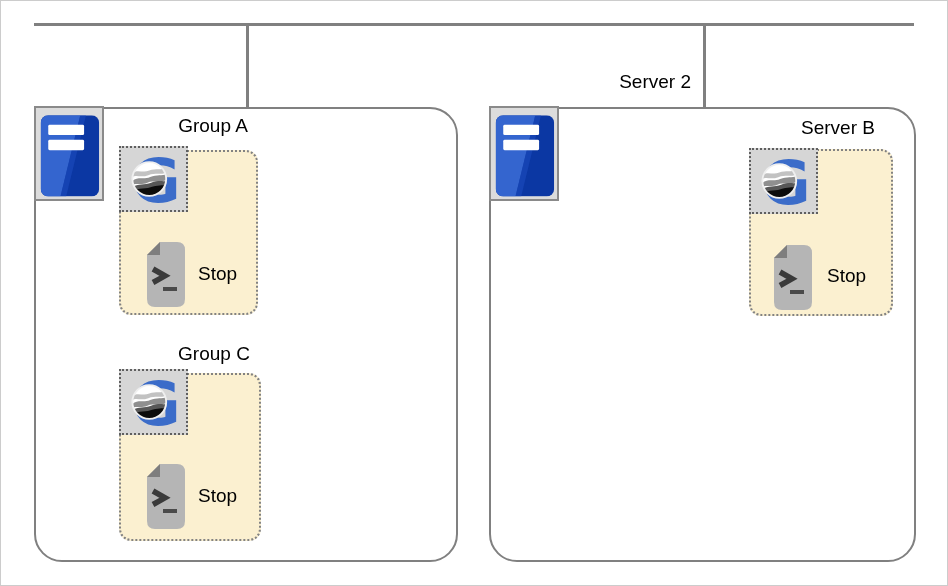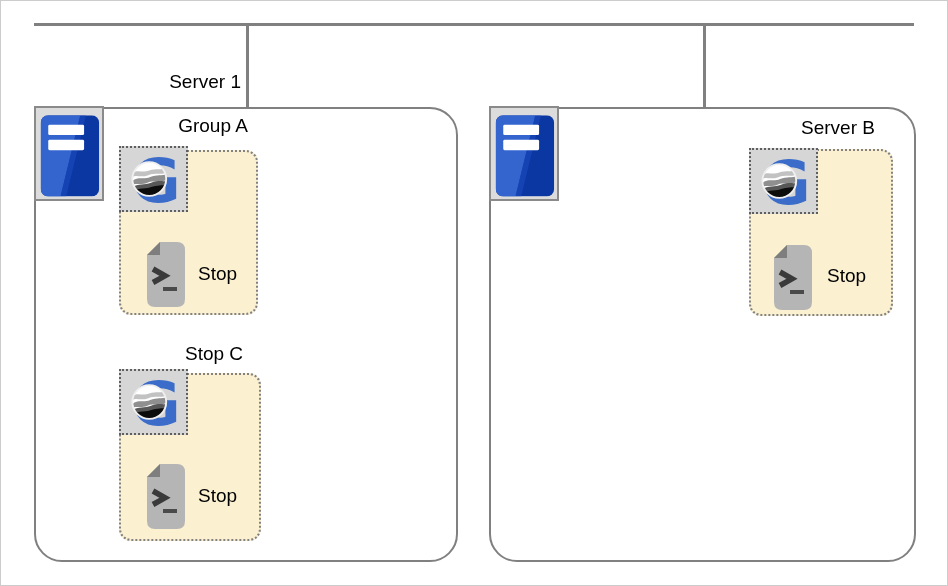--- a/index.html
+++ b/index.html
@@ -80,21 +80,21 @@
     </g>
   </defs>
 </svg>
 
 <div class="canvas">
 
   <div class="abs line" style="left:33px;top:22px;width:880px;height:3px;"></div>
   <div class="abs line" style="left:245px;top:25px;width:3px;height:81px;"></div>
   <div class="abs line" style="left:702px;top:25px;width:3px;height:81px;"></div>
 
-  <div class="abs label right-label" style="left:110px;top:70px;width:130px;">Server 1</div>
+  <div class="abs label right-label" style="left:560px;top:70px;width:130px;">Server 2</div>
 
   <div class="abs server-box" style="left:33px;top:106px;width:424px;height:455px;"></div>
   <div class="abs server-box" style="left:488px;top:106px;width:427px;height:455px;"></div>
 
   <div class="abs server-icon-box icon-fill" style="left:33px;top:105px;">
     <svg viewBox="0 0 70 95">
         <use href="#def-tower"></use>
       </svg>
   </div>
   <div class="abs server-icon-box icon-fill" style="left:488px;top:105px;">
@@ -110,21 +110,21 @@
         <use href="#def-glogo"></use>
       </svg>
   </div>
   <div class="abs script-icon icon-fill" style="left:145px;top:240px;">
     <svg viewBox="0 0 40 67">
         <use href="#def-script"></use>
       </svg>
   </div>
   <div class="abs label" style="left:197px;top:262px;">Stop</div>
 
-  <div class="abs label center-label" style="left:213px;top:342px;">Stop C</div>
+  <div class="abs label center-label" style="left:213px;top:342px;">Group C</div>
   <div class="abs group-box" style="left:118px;top:372px;width:142px;height:168px;"></div>
   <div class="abs logo-box icon-fill" style="left:118px;top:368px;">
     <svg viewBox="0 0 69 66">
         <use href="#def-glogo"></use>
       </svg>
   </div>
   <div class="abs script-icon icon-fill" style="left:145px;top:462px;">
     <svg viewBox="0 0 40 67">
         <use href="#def-script"></use>
       </svg>

